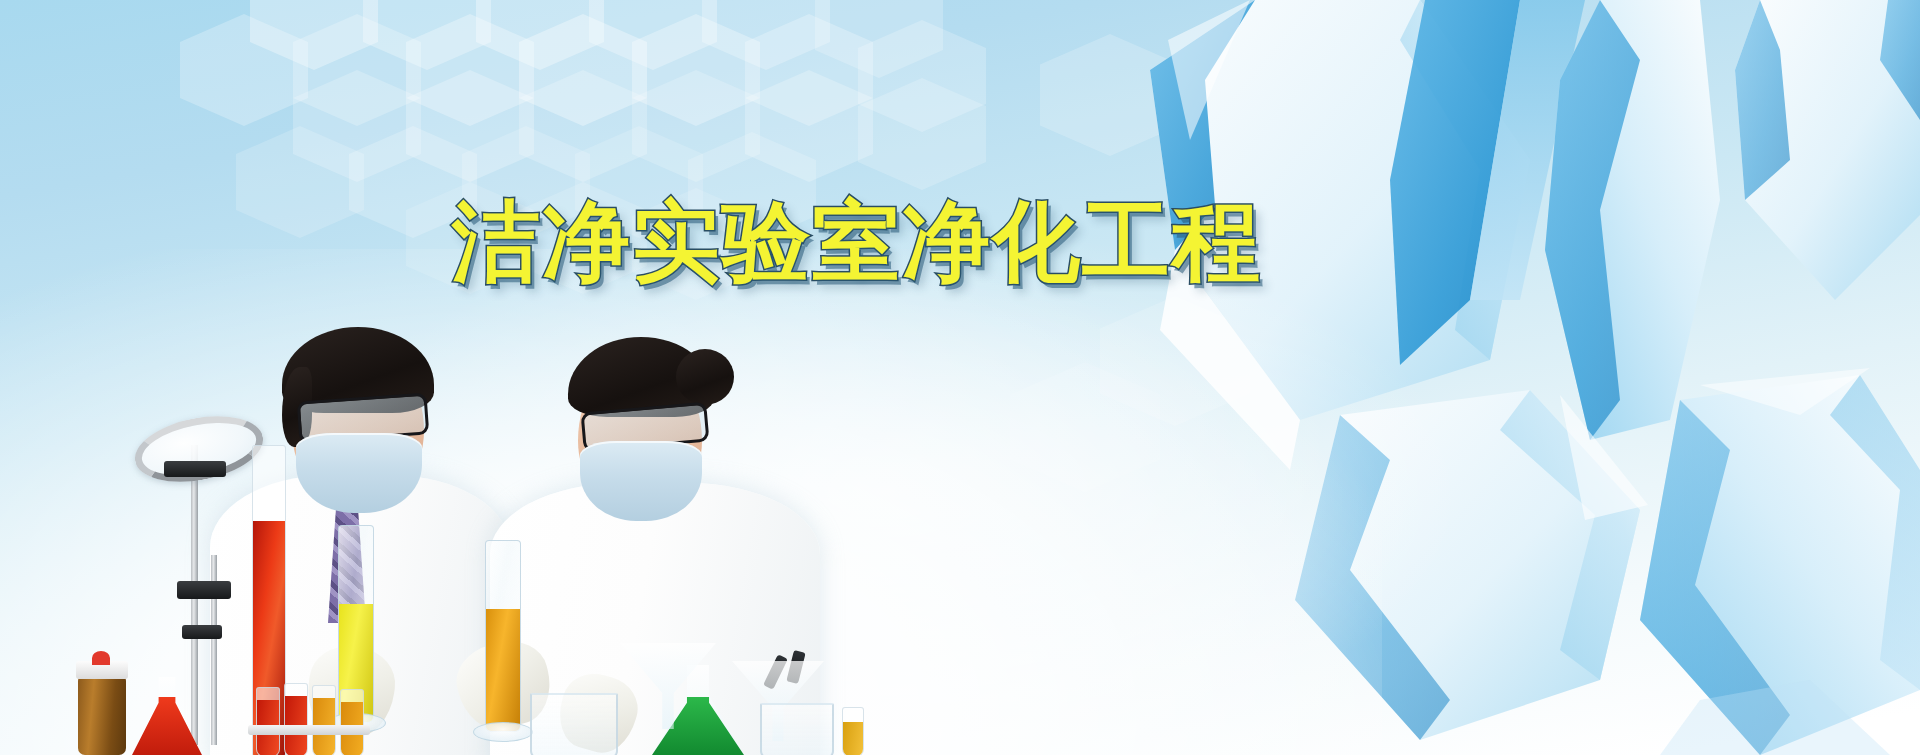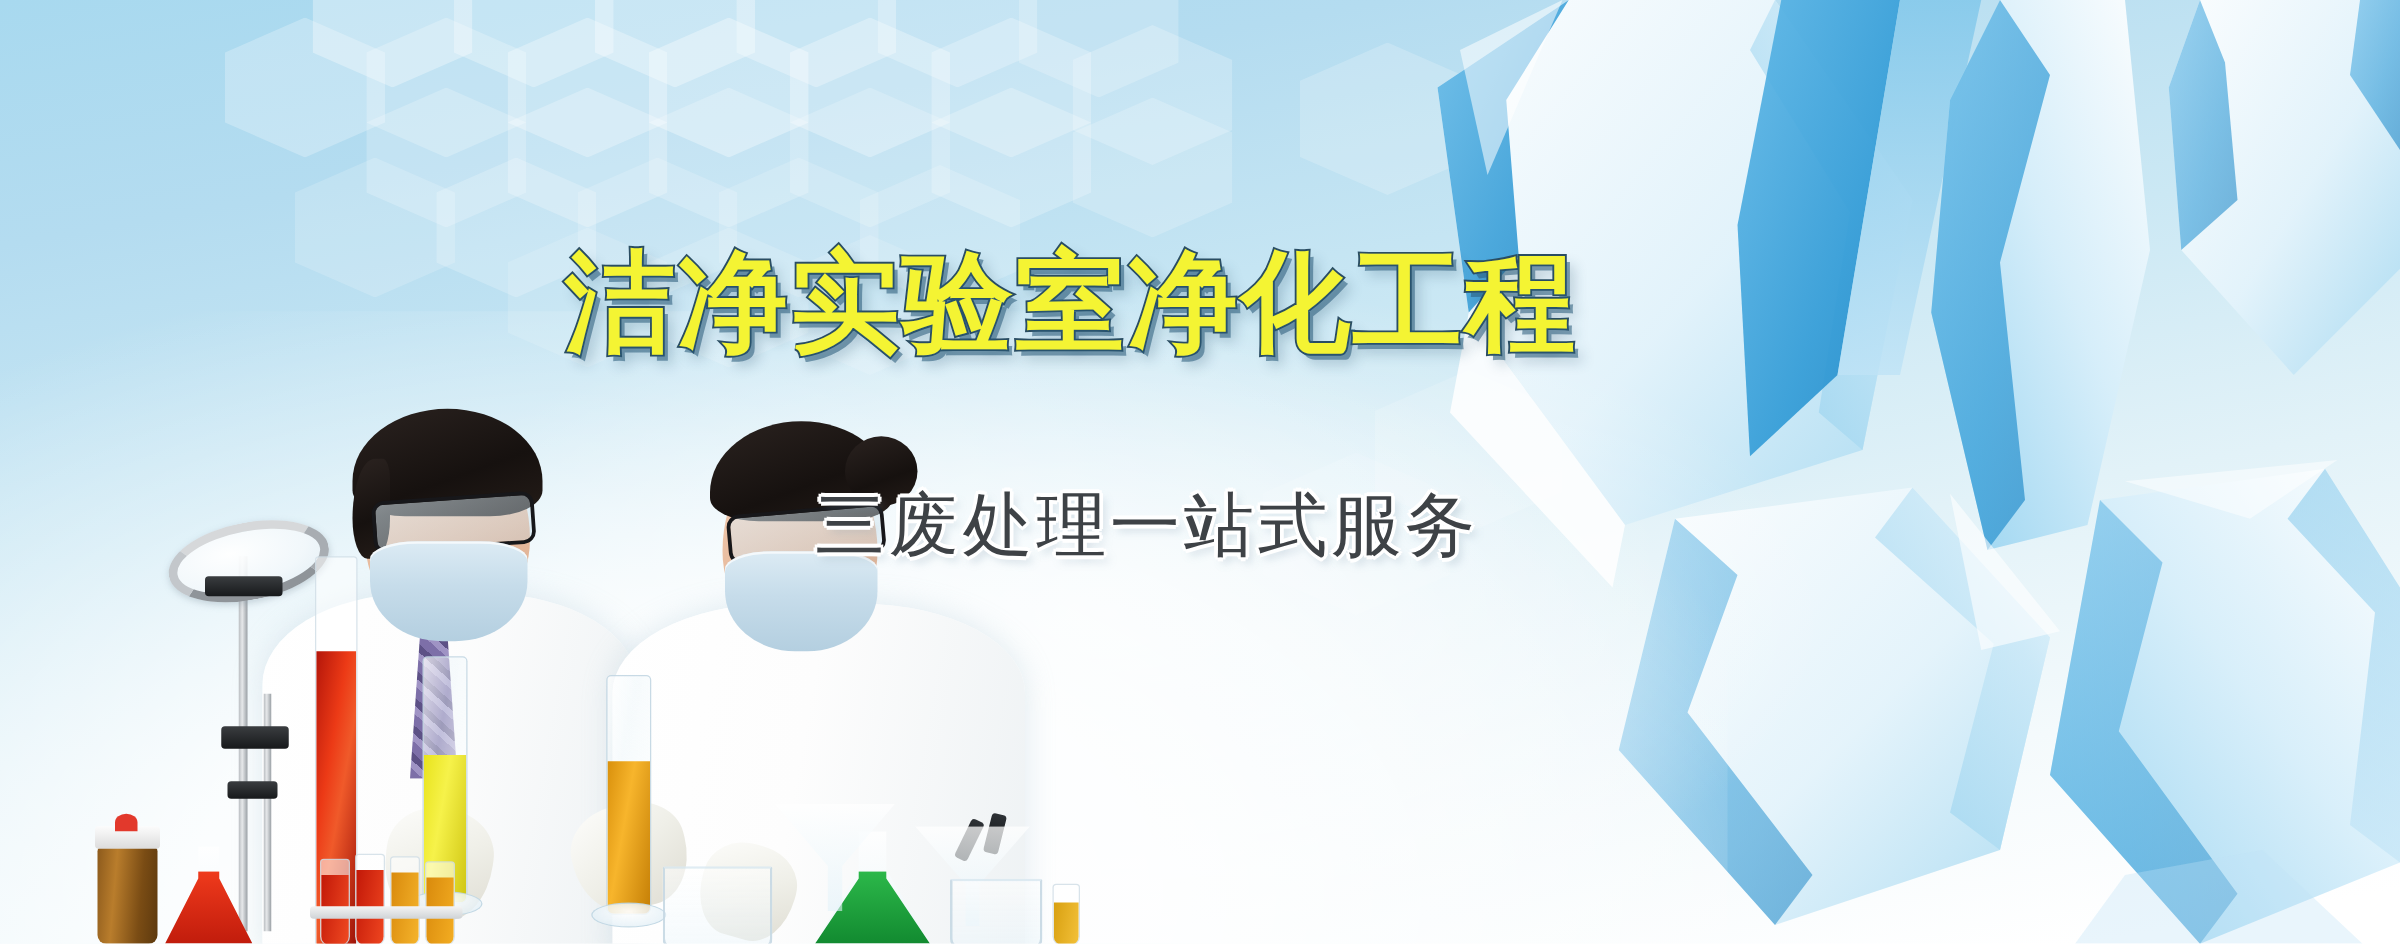--- a/index.html
+++ b/index.html
@@ -438,16 +438,15 @@
     <div class="beaker" style="left:700px; top:378px; width:70px; height:52px;"></div>
     <div class="tube" style="left:782px; top:382px; width:20px; height:48px;">
       <div class="tube-fill" style="height:34px; background:linear-gradient(100deg,#d8a010,#f3c13a);"></div>
     </div>
   </div>
 
   <div class="copy">
     <div class="headline">洁净实验室净化工程</div>
 
 
-    <div class="subline-gray">三废处理一站式服务</div>
   </div>
 
 </div>
 
 </body></html>

